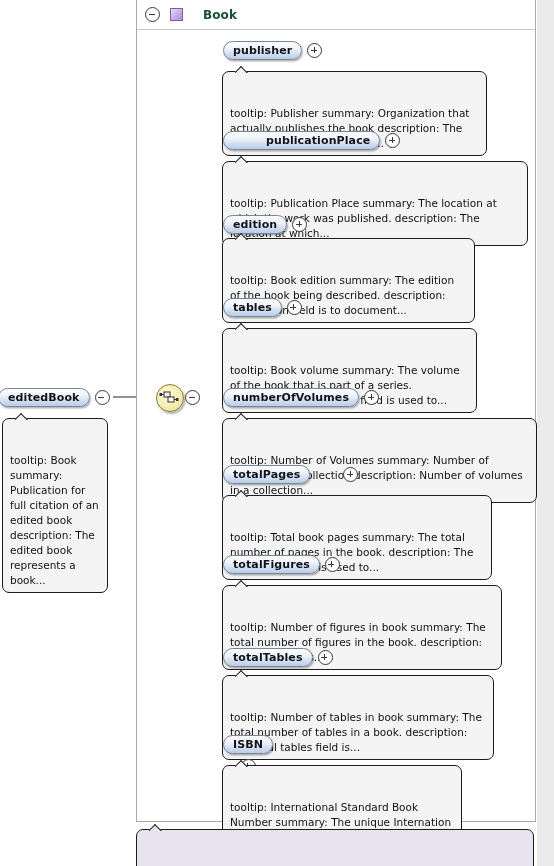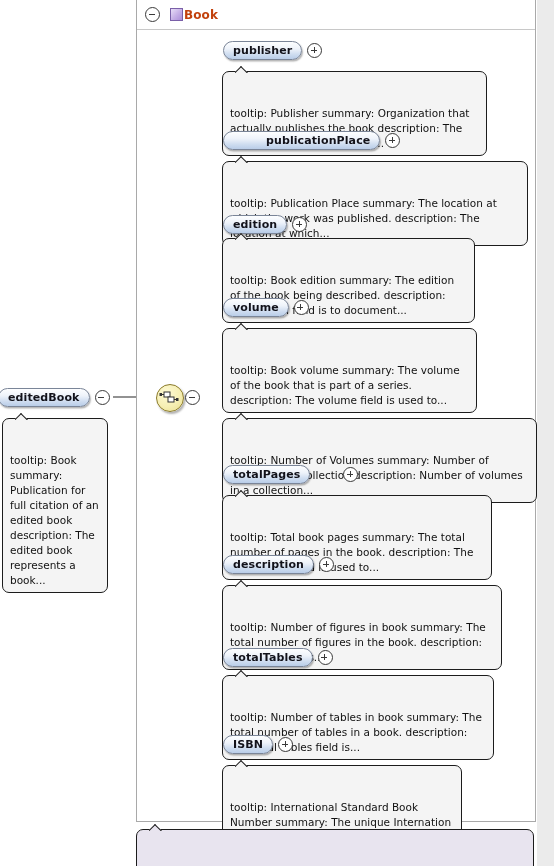--- a/index.html
+++ b/index.html
@@ -53,22 +53,22 @@
     height: 30px;
     box-sizing: border-box;
     border-bottom: 1px solid #c8c8c8;
     display: flex;
     align-items: center;
     padding-left: 8px;
   }
   .panel-title {
     font-size: 12px;
     font-weight: bold;
-    color: #c2410c;
-    margin-left: 1px;
+    color: #14532d;
+    margin-left: 20px;
     letter-spacing: 0.1px;
   }
 
   
   .toggle {
     width: 13px;
     height: 13px;
     border-radius: 50%;
     border: 1px solid #3a3a3a;
     background: #ffffff;
@@ -264,61 +264,65 @@
   <div class="pill-row" style="left:223px; top:215px;">
     <span class="pill" style="position:relative; left:0; top:0;">edition</span>
     <span class="toggle plus"></span>
   </div>
   <div class="tooltip" style="left:222px; top:238px; width:253px;">
     <span class="tail"></span>
     <span>tooltip: Book edition summary: The edition of the book being described. description: The edition field is to document...</span>
   </div>
 
   <div class="pill-row" style="left:223px; top:298px;">
-    <span class="pill" style="position:relative; left:0; top:0;">volume</span>
+    <span class="pill" style="position:relative; left:0; top:0;">tables</span>
     <span class="toggle plus"></span>
   </div>
   <div class="tooltip" style="left:222px; top:328px; width:255px;">
     <span class="tail"></span>
     <span>tooltip: Book volume summary: The volume of the book that is part of a series. description: The volume field is used to...</span>
   </div>
 
+  <div class="pill-row" style="left:223px; top:388px;">
+    <span class="pill" style="position:relative; left:0; top:0;">numberOfVolumes</span>
+    <span class="toggle plus"></span>
+  </div>
   <div class="tooltip" style="left:222px; top:418px; width:315px;">
     <span class="tail"></span>
     <span>tooltip: Number of Volumes summary: Number of volumes in a collection description: Number of volumes in a collection...</span>
   </div>
 
   <div class="pill-row" style="left:223px; top:465px;gap:33px;">
     <span class="pill" style="position:relative; left:0; top:0;">totalPages</span>
     <span class="toggle plus"></span>
   </div>
   <div class="tooltip" style="left:222px; top:495px; width:270px;">
     <span class="tail"></span>
     <span>tooltip: Total book pages summary: The total number of pages in the book. description: The total pages field is used to...</span>
   </div>
 
   <div class="pill-row" style="left:223px; top:555px;">
-    <span class="pill" style="position:relative; left:0; top:0;">description</span>
+    <span class="pill" style="position:relative; left:0; top:0;">totalFigures</span>
     <span class="toggle plus"></span>
   </div>
   <div class="tooltip" style="left:222px; top:585px; width:280px;">
     <span class="tail"></span>
     <span>tooltip: Number of figures in book summary: The total number of figures in the book. description: the total figures...</span>
   </div>
 
   <div class="pill-row" style="left:223px; top:648px;">
     <span class="pill" style="position:relative; left:0; top:0;">totalTables</span>
     <span class="toggle plus"></span>
   </div>
   <div class="tooltip" style="left:222px; top:675px; width:272px;">
     <span class="tail"></span>
     <span>tooltip: Number of tables in book summary: The total number of tables in a book. description: The total tables field is...</span>
   </div>
 
-  <div class="pill-row" style="left:223px; top:735px;">
+  <div class="pill-row" style="left:223px; top:735px;flex-direction:column;">
     <span class="pill" style="position:relative; left:0; top:0;">ISBN</span>
     <span class="toggle plus"></span>
   </div>
   <div class="tooltip" style="left:222px; top:765px; width:240px;">
     <span class="tail"></span>
     <span>tooltip: International Standard Book Number summary: The unique Internation Standard Book Number description: The ISBN,...</span>
   </div>
 
   <div class="tooltip lav" style="left:136px; top:829px; width:398px;">
     <span class="tail"></span>

